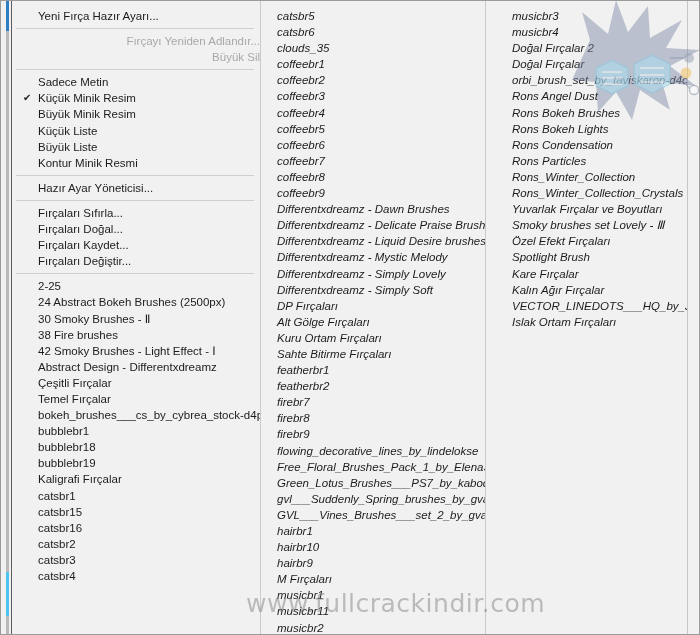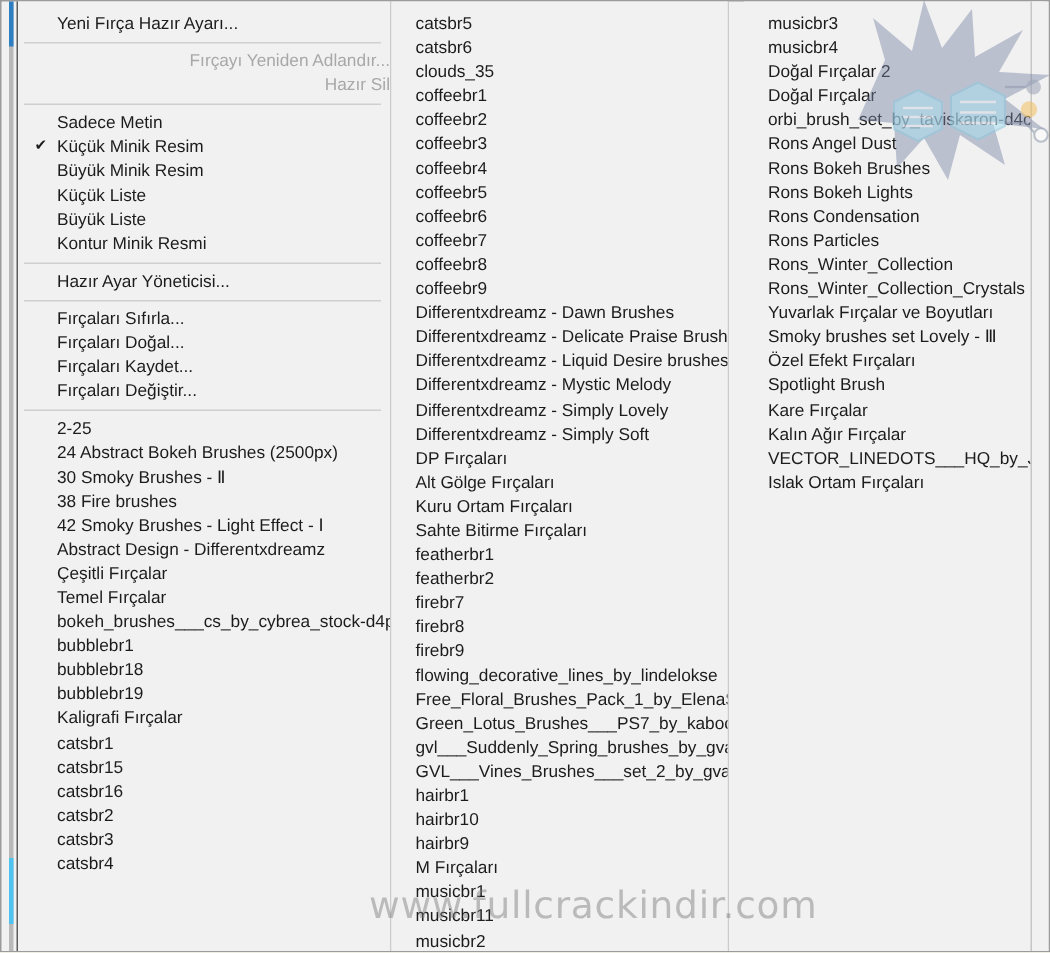--- a/index.html
+++ b/index.html
@@ -10,21 +10,21 @@
     height: 635px;
     overflow: hidden;
     background: #ffffff;
     font-family: "Liberation Sans", sans-serif;
   }
 
   #menu-root {
     position: relative;
     width: 700px;
     height: 635px;
-    background: #fef9c3;
+    background: #000000;
     overflow: hidden;
   }
 
   
   .menu-frame {
     position: absolute;
     left: 0; top: 0;
     width: 700px; height: 635px;
     border: 1px solid #9b9b9b;
     background: #f1f1f1;
@@ -89,21 +89,21 @@
   .mi {
     position: relative;
     height: 16.1px;
     line-height: 16.1px;
     padding-left: 26px;
     font-size: 11.5px;
     color: #1c1c1c;
     white-space: nowrap;
     overflow: hidden;
   }
-  .col-2 .mi, .col-3 .mi { padding-left: 16px; }
+  .col-2 .mi, .col-3 .mi { padding-left: 16px; font-style: italic; }
 
   .mi.disabled { color: #a8a8a8; text-align: right; }
 
   .mi .check {
     position: absolute;
     left: 11px;
     top: 0;
     font-size: 10px;
     color: #1c1c1c;
   }
@@ -151,21 +151,21 @@
   <div class="left-dark-edge"></div>
 
   <div class="col-sep sep-a"></div>
   <div class="col-sep sep-b"></div>
 
   <div class="col col-1" id="col1">
       <div class="spacer-top"></div>
       <div class="mi"><span>Yeni Fırça Hazır Ayarı...</span></div>
       <div class="divider"></div>
       <div class="mi disabled"><span>Fırçayı Yeniden Adlandır...</span></div>
-      <div class="mi disabled"><span>Hazır Sil</span></div>
+      <div class="mi disabled"><span>Büyük Sil</span></div>
       <div class="divider"></div>
       <div class="mi"><span>Sadece Metin</span></div>
       <div class="mi"><span class="check">✔</span><span>Küçük Minik Resim</span></div>
       <div class="mi"><span>Büyük Minik Resim</span></div>
       <div class="mi"><span>Küçük Liste</span></div>
       <div class="mi"><span>Büyük Liste</span></div>
       <div class="mi"><span>Kontur Minik Resmi</span></div>
       <div class="divider"></div>
       <div class="mi"><span>Hazır Ayar Yöneticisi...</span></div>
       <div class="divider"></div>

